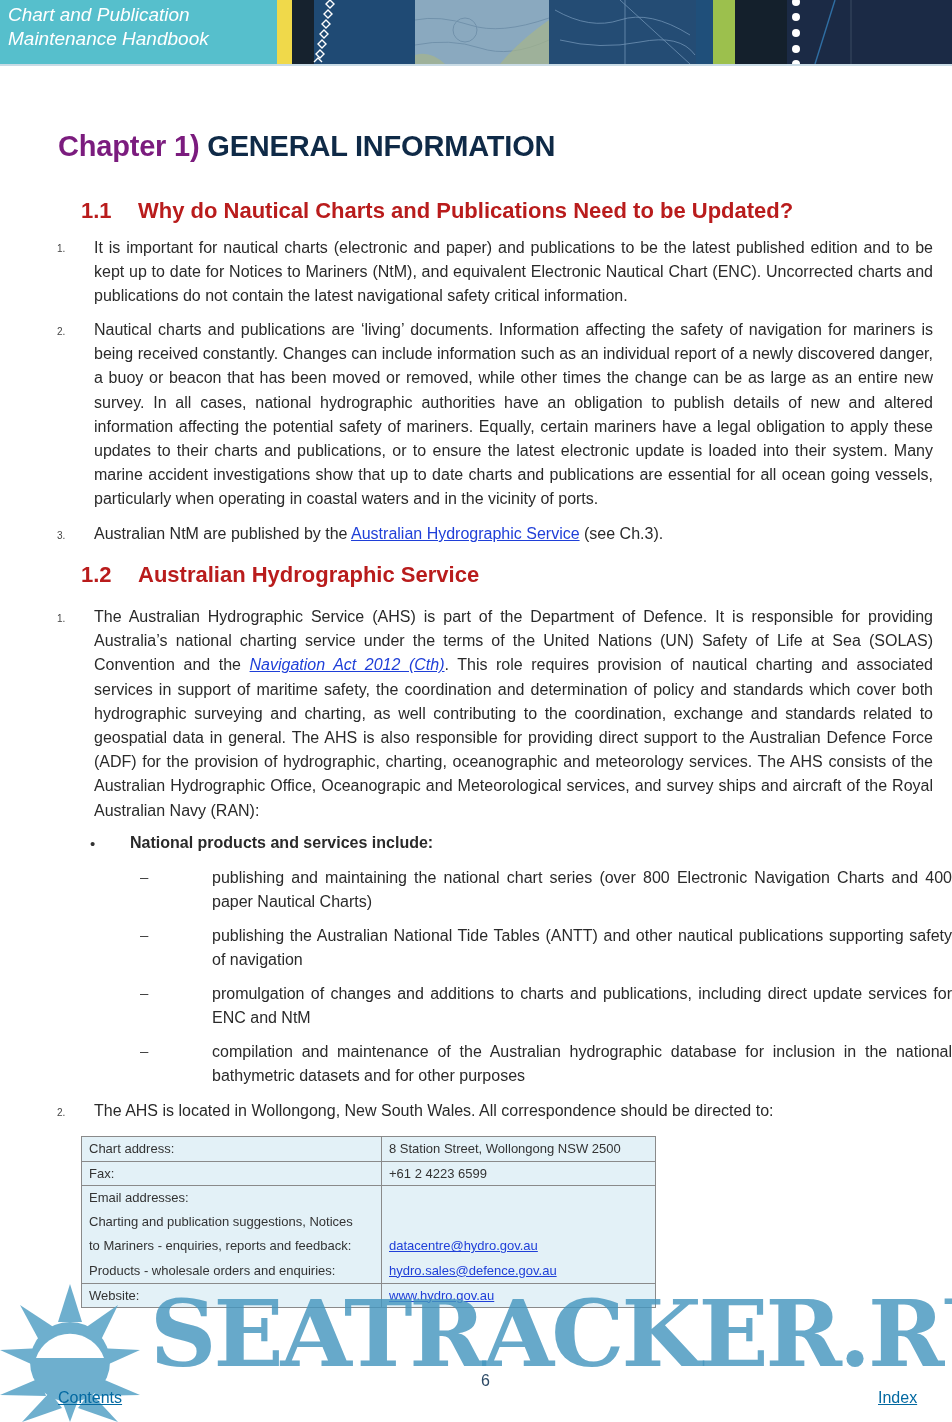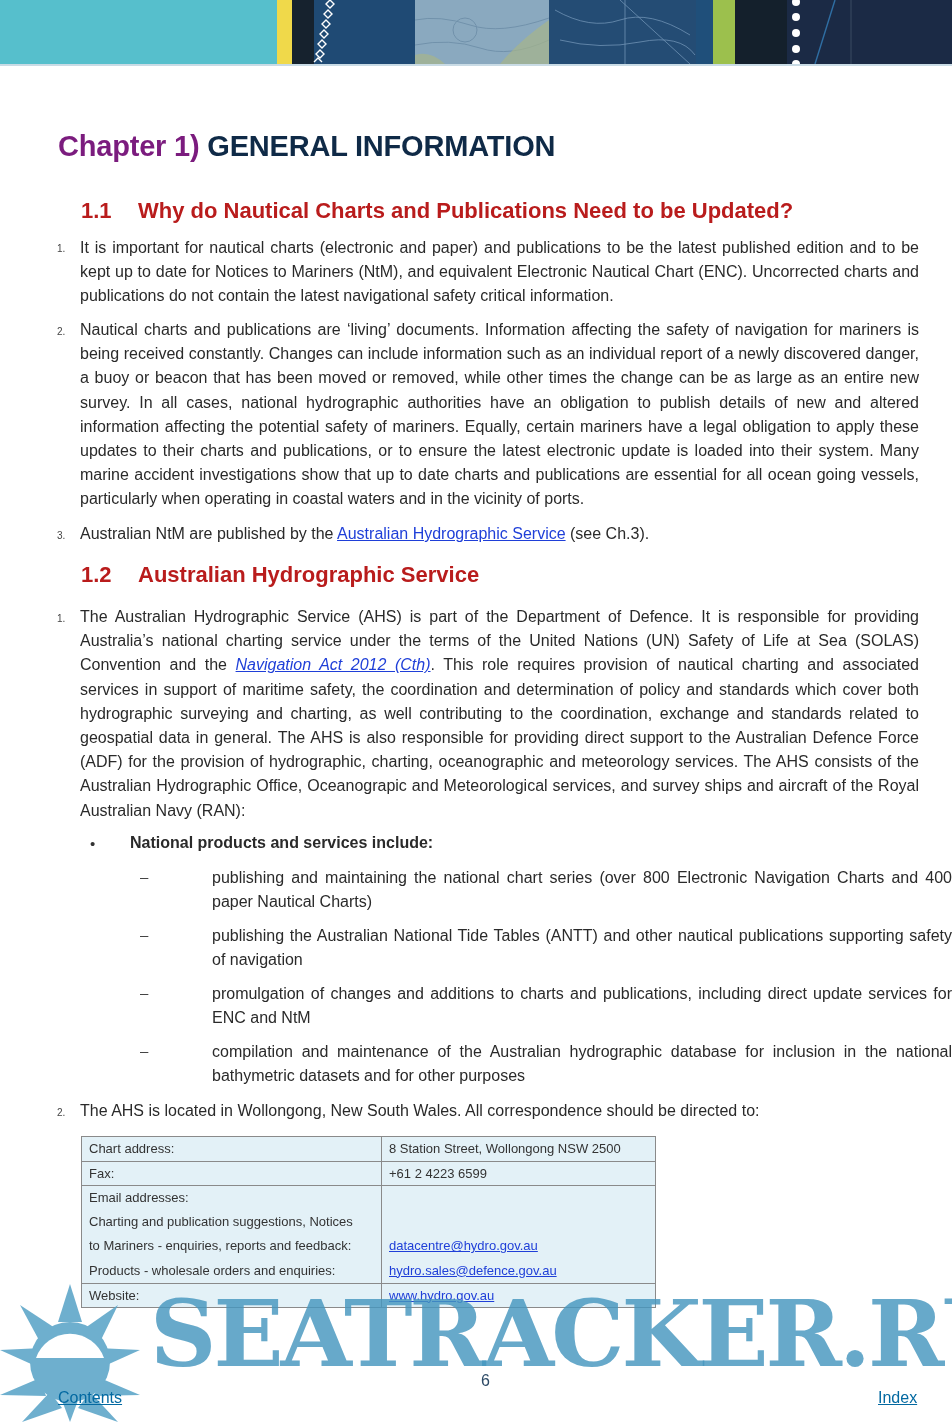--- a/index.html
+++ b/index.html
@@ -36,21 +36,21 @@
   }
   .chapter .ch-num { color: #7b1c7e; }
   .chapter .ch-title { color: #0f2a47; text-align: right; }
   .h2 {
     position: absolute; left: 81px; font-size: 22px; font-weight: bold; color: #b91c1c;
   }
   .h2 .num { display: inline-block; width: 57px; }
 
   
   .para {
-    position: absolute; left: 80px; width: 839px;
+    position: absolute; left: 94px; width: 839px;
     font-size: 16px; line-height: 24.2px; text-align: justify; color: #2a2a2a;
   }
   .pnum {
     position: absolute; left: 57px; font-size: 10px; color: #444;
   }
   a.link { color: #1f3fd8; text-decoration: underline; }
   a.link.italic { font-style: italic; }
 
   .bullet { position: absolute; left: 90px; font-size: 15px; color: #333; }
   .bullet-text { position: absolute; left: 130px; font-size: 16px; color: #2a2a2a; }
@@ -130,20 +130,24 @@
       <circle cx="796" cy="2" r="4"></circle>
       <circle cx="796" cy="17" r="4"></circle>
       <circle cx="796" cy="33" r="4"></circle>
       <circle cx="796" cy="49" r="4"></circle>
       <circle cx="796" cy="64" r="4"></circle>
     </g>
     <line x1="835" y1="0" x2="815" y2="64" stroke="#2f6ea3" stroke-width="1.4"></line>
     <line x1="851" y1="0" x2="851" y2="64" stroke="#3a4b63" stroke-width="1"></line>
   </svg>
 
+  <div class="banner-title">
+    <div>Chart and Publication</div>
+    <div>Maintenance Handbook</div>
+  </div>
 </div>
 <div class="banner-bottom"></div>
 
 <div class="chapter">
   <span class="ch-num">Chapter 1)</span>
   <span class="ch-title">GENERAL INFORMATION</span>
 </div>
 
 <div class="h2" style="top:198px;">
   <span class="num">1.1</span><span>Why do Nautical Charts and Publications Need to be Updated?</span>

